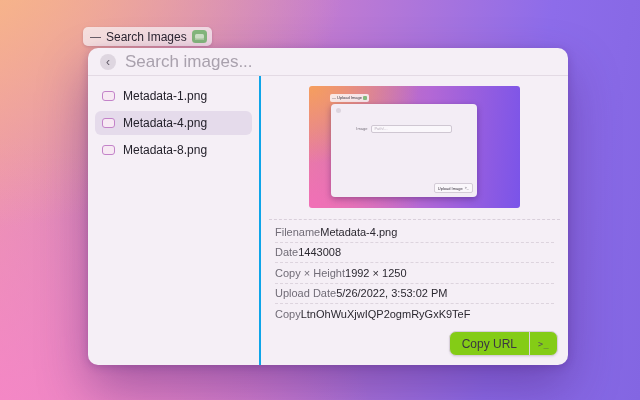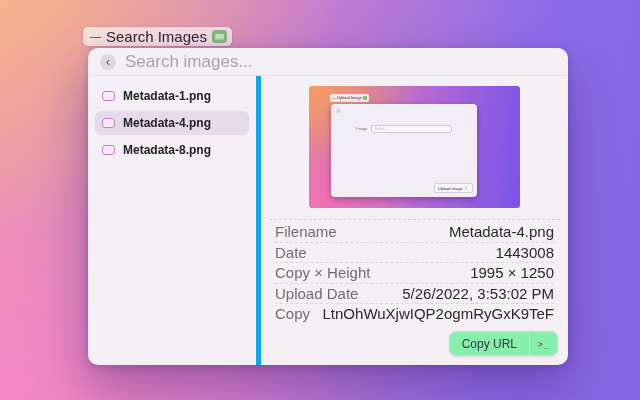--- a/index.html
+++ b/index.html
@@ -13,21 +13,21 @@
       linear-gradient(100deg, #ee96ae 0%, #c47cd0 45%, #8d6cea 78%, #8366e2 100%);
   }
   
   .pill{
     position:absolute;left:83px;top:27px;height:19px;
     display:flex;align-items:center;gap:5px;padding:0 5px 0 7px;
     background:rgba(250,245,248,.72);border-radius:5px;
     box-shadow:0 1px 3px rgba(60,20,80,.18);
   }
   .pill .dash{font-size:11px;color:#3a3440;line-height:1;}
-  .pill .label{font-size:15px;color:#2b2630;}
+  .pill .label{font-size:12px;color:#2b2630;}
   .pill .badge{
     width:15px;height:13px;border-radius:3.5px;background:#84b87c;
     display:flex;align-items:center;justify-content:center;
   }
   .pill .badge .glyph{
     width:9px;height:6px;border-radius:1.5px;background:#cfe3c8;
     box-shadow:inset 0 -1.5px 0 #a9cba0;
   }
   
   .window{
@@ -42,22 +42,22 @@
   }
   .backbtn{
     width:16px;height:16px;border-radius:50%;background:#ded6e0;
     display:flex;align-items:center;justify-content:center;
     font-size:12px;color:#5e5864;line-height:1;cursor:default;
   }
   .search-placeholder{margin-left:9px;font-size:17px;color:#a9a1ad;}
   .content{flex:1;display:flex;min-height:0;}
   
   .listpanel{
-    width:173px;flex:0 0 173px;border-right:5px solid #0ea5e9;
-    padding:8px 7px;box-sizing:border-box;font-weight:bold;
+    width:173px;flex:0 0 173px;border-right:2px solid #0ea5e9;
+    padding:8px 7px;box-sizing:border-box;
   }
   .list-item{
     display:flex;align-items:center;gap:8px;height:24px;margin-bottom:3px;
     padding:0 7px;border-radius:6px;font-size:12px;color:#24212b;
   }
   .list-item.selected{background:#e5dbeb;}
   .fileicon{
     width:13px;height:10px;flex:0 0 13px;border:1.5px solid #c383c9;
     border-radius:3px;background:#f7e9f3;box-sizing:border-box;
   }
@@ -95,30 +95,30 @@
   .mini-submit{
     position:absolute;right:4px;bottom:4px;height:8px;padding:0 3px;
     display:flex;align-items:center;gap:2px;background:#faf7fb;
     border:0.5px solid #d4ccd7;border-radius:2px;font-size:4px;color:#3a3440;white-space:nowrap;
   }
   .mini-submit .mini-term{font-size:3.5px;color:#6d6773;}
   
   .meta-sep{border-top:1px dashed #d9cfdb;margin:0 8px;}
   .meta{padding:2px 14px 0 14px;}
   .meta-row{
-    display:flex;justify-content:space-between;align-items:center;height:19.5px;
-    border-bottom:1px dashed #ddd4de;font-size:15px;
+    display:flex;align-items:center;height:19.5px;
+    border-bottom:1px dashed #ddd4de;font-size:11px;
   }
   .meta-row:last-child{border-bottom:none;}
   .meta-row .k{color:#716c77;}
   .meta-row .v{color:#2b2830;}
   
   .actionbar{position:absolute;right:10px;bottom:9px;display:flex;}
   .splitbtn{
-    display:flex;align-items:stretch;height:23px;background:#86efac;
+    display:flex;align-items:stretch;height:23px;background:#84cc16;
     border:1px solid #d8cfda;border-radius:7px;overflow:hidden;
     box-shadow:0 1px 2px rgba(60,30,80,.10);
   }
   .splitbtn .main{
     display:flex;align-items:center;padding:0 12px;font-size:12px;color:#3b3741;
   }
   .splitbtn .div{width:1px;background:#ddd4de;}
   .splitbtn .term{
     width:27px;display:flex;align-items:center;justify-content:center;
     font-family:"DejaVu Sans Mono","Liberation Mono",monospace;
@@ -191,21 +191,21 @@
         <div class="meta-row">
           <span class="k">Filename</span>
           <span class="v">Metadata-4.png</span>
         </div>
         <div class="meta-row">
           <span class="k">Date</span>
           <span class="v">1443008</span>
         </div>
         <div class="meta-row">
           <span class="k">Copy × Height</span>
-          <span class="v">1995 × 1250</span>
+          <span class="v">1992 × 1250</span>
         </div>
         <div class="meta-row">
           <span class="k">Upload Date</span>
           <span class="v">5/26/2022, 3:53:02 PM</span>
         </div>
         <div class="meta-row">
           <span class="k">Copy</span>
           <span class="v">LtnOhWuXjwIQP2ogmRyGxK9TeF</span>
         </div>
       </div>

